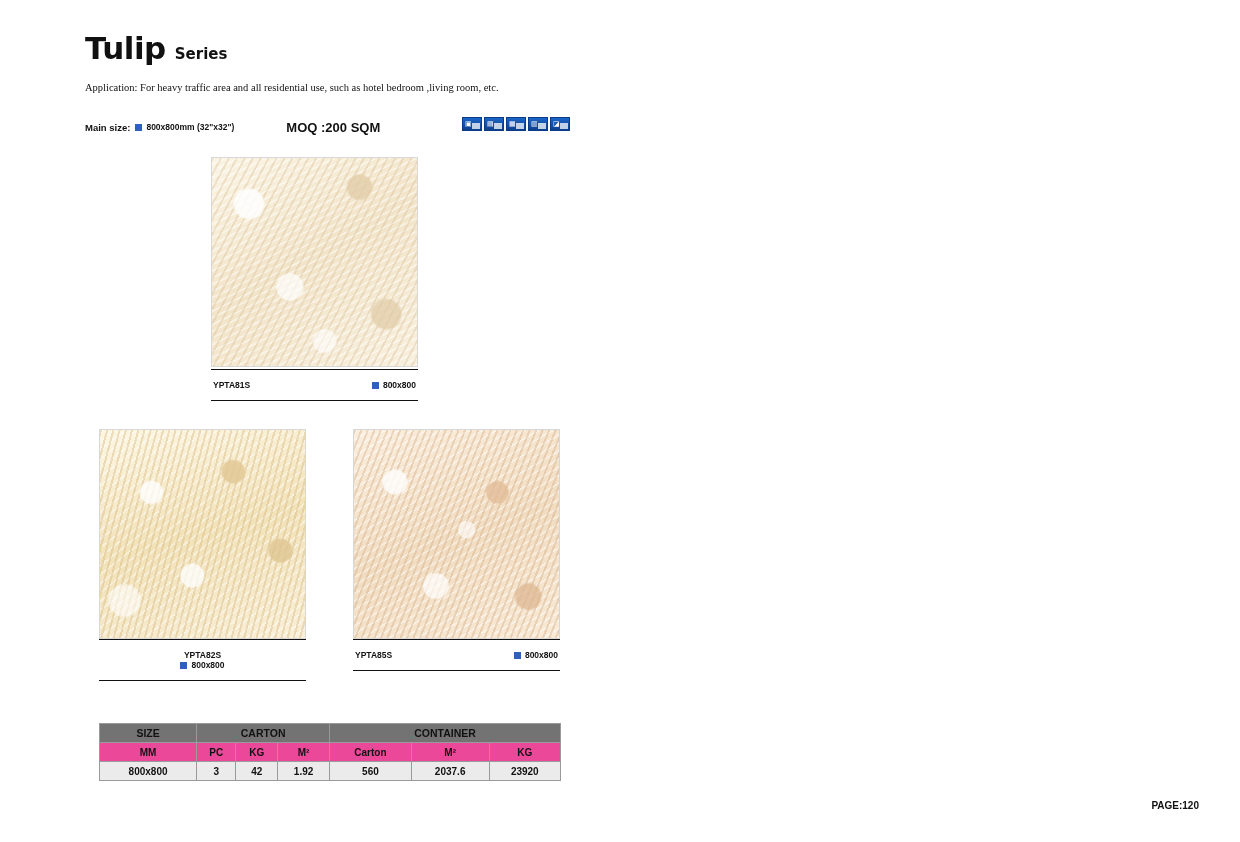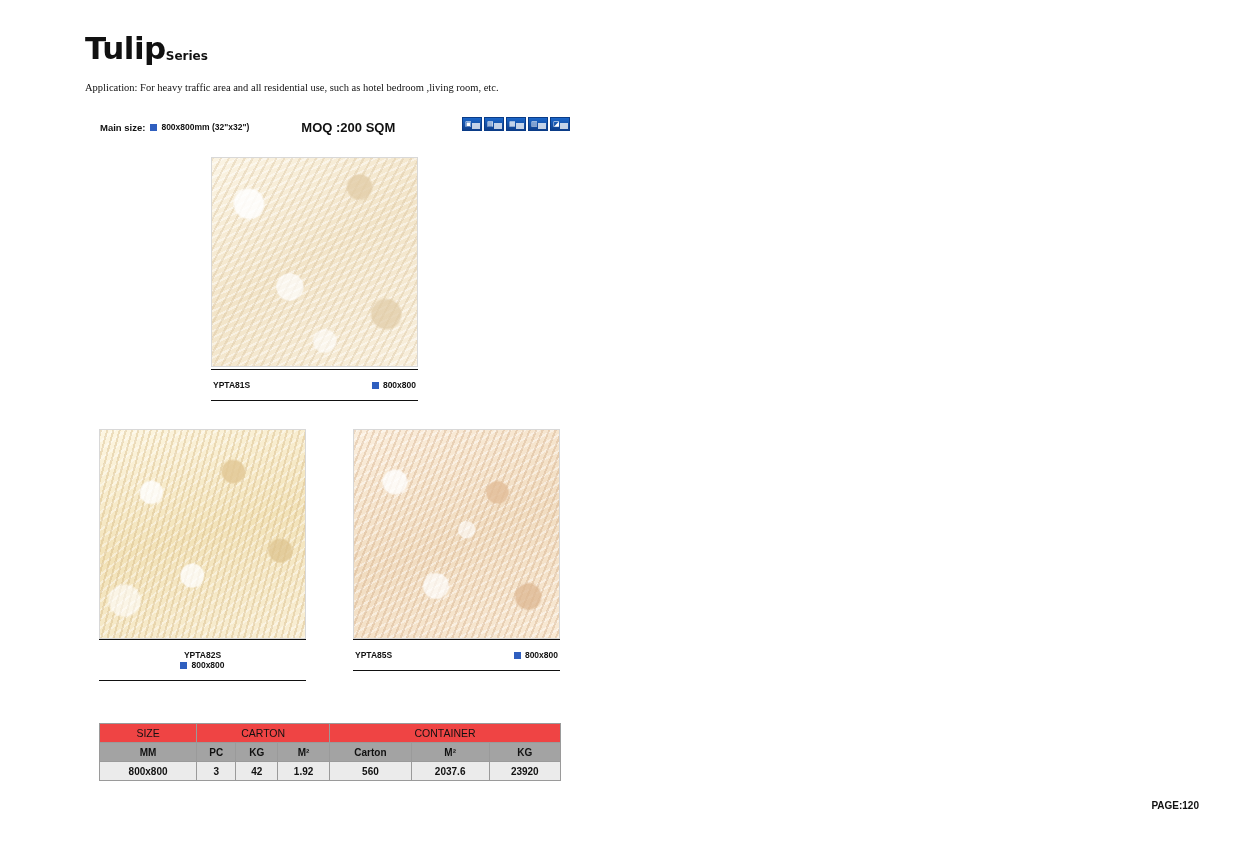--- a/index.html
+++ b/index.html
@@ -10,30 +10,30 @@
     font-family:"Liberation Sans", sans-serif;
     color:#1a1a1a;
     position:relative;
     overflow:hidden;
   }
   .page { position:absolute; inset:0; display:flex; }
   .left-page { width:620px; height:842px; position:relative; padding:0; }
   .right-page { width:620px; height:842px; position:relative; padding:0; }
 
   
-  .series-head { position:absolute; left:85px; top:30px; display:flex; align-items:flex-end; gap:0; }
+  .series-head { position:absolute; left:85px; top:30px; display:flex; align-items:flex-end; gap:9px; }
   .series-name {
     font-family:"DejaVu Sans", sans-serif;
     font-weight:bold; font-size:31px; letter-spacing:-0.5px; color:#111;
   }
-  .series-word { font-family:"DejaVu Sans", sans-serif; font-weight:bold; font-size:12px; color:#111; padding-bottom:3px;text-align:center; }
+  .series-word { font-family:"DejaVu Sans", sans-serif; font-weight:bold; font-size:15px; color:#111; padding-bottom:3px;text-align:center; }
 
   .spec-lines { position:absolute; left:85px; top:80px; width:500px; font-family:"Liberation Serif", serif; font-size:10.5px; line-height:15px; color:#111; }
 
-  .mainsize-row { position:absolute; left:100px; top:118px; width:505px; height:18px; display:flex; align-items:center; }
+  .mainsize-row { position:absolute; left:85px; top:118px; width:505px; height:18px; display:flex; align-items:center; }
   .mainsize-label { font-size:9.5px; font-weight:bold; color:#111; }
   .blue-sq { display:inline-block; width:7px; height:7px; background:#2f5fbf; margin:0 4px 0 5px; }
   .mainsize-val { font-size:8.5px; font-weight:bold; color:#111; }
   .moq { font-size:13px; font-weight:bold; color:#111; margin-left:52px; }
 
   .icon-strip { position:absolute; left:462px; top:117px; display:flex; gap:2px; }
   .pic-icon {
     width:20px; height:14px; border:1px solid #0a3b87;
     background:linear-gradient(180deg,#1b66c9 0%, #0e3f8c 100%);
     position:relative; overflow:hidden;
@@ -98,22 +98,22 @@
       repeating-linear-gradient(-30deg, rgba(255,255,255,0.42) 0 2px, rgba(0,0,0,0) 2px 7px),
       linear-gradient(160deg,#fbeedd 0%, #f1dcc0 52%, #f9ead6 100%);
   }
 
   
   .spec-table { position:absolute; left:99px; top:723px; width:462px; border-collapse:collapse; }
   .spec-table th, .spec-table td {
     border:1px solid #9a9a9a; font-size:10px; text-align:center; color:#111;
     height:19px; font-weight:normal;
   }
-  .spec-table thead tr:first-child th { background:#ef4444; font-weight:normal; font-size:10.5px;text-align:center; }
-  .spec-table thead tr:nth-child(2) th { background:#a3a3a3; font-weight:bold;margin-left:20px; }
+  .spec-table thead tr:first-child th { background:#737373; font-weight:bold; font-size:10.5px;text-align:center; }
+  .spec-table thead tr:nth-child(2) th { background:#ec4899; font-weight:bold;margin-left:20px; }
   .spec-table tbody td { background:#ebebeb; font-weight:bold; }
 
   .page-num-l { position:absolute; left:41px; top:800px; font-size:10px; font-weight:bold; color:#111;margin-top:44px; }
   .page-num-r { position:absolute; right:41px; top:800px; font-size:10px; font-weight:bold; color:#111; }
 </style>
 </head>
 <body>
 
 <div class="page">
 

